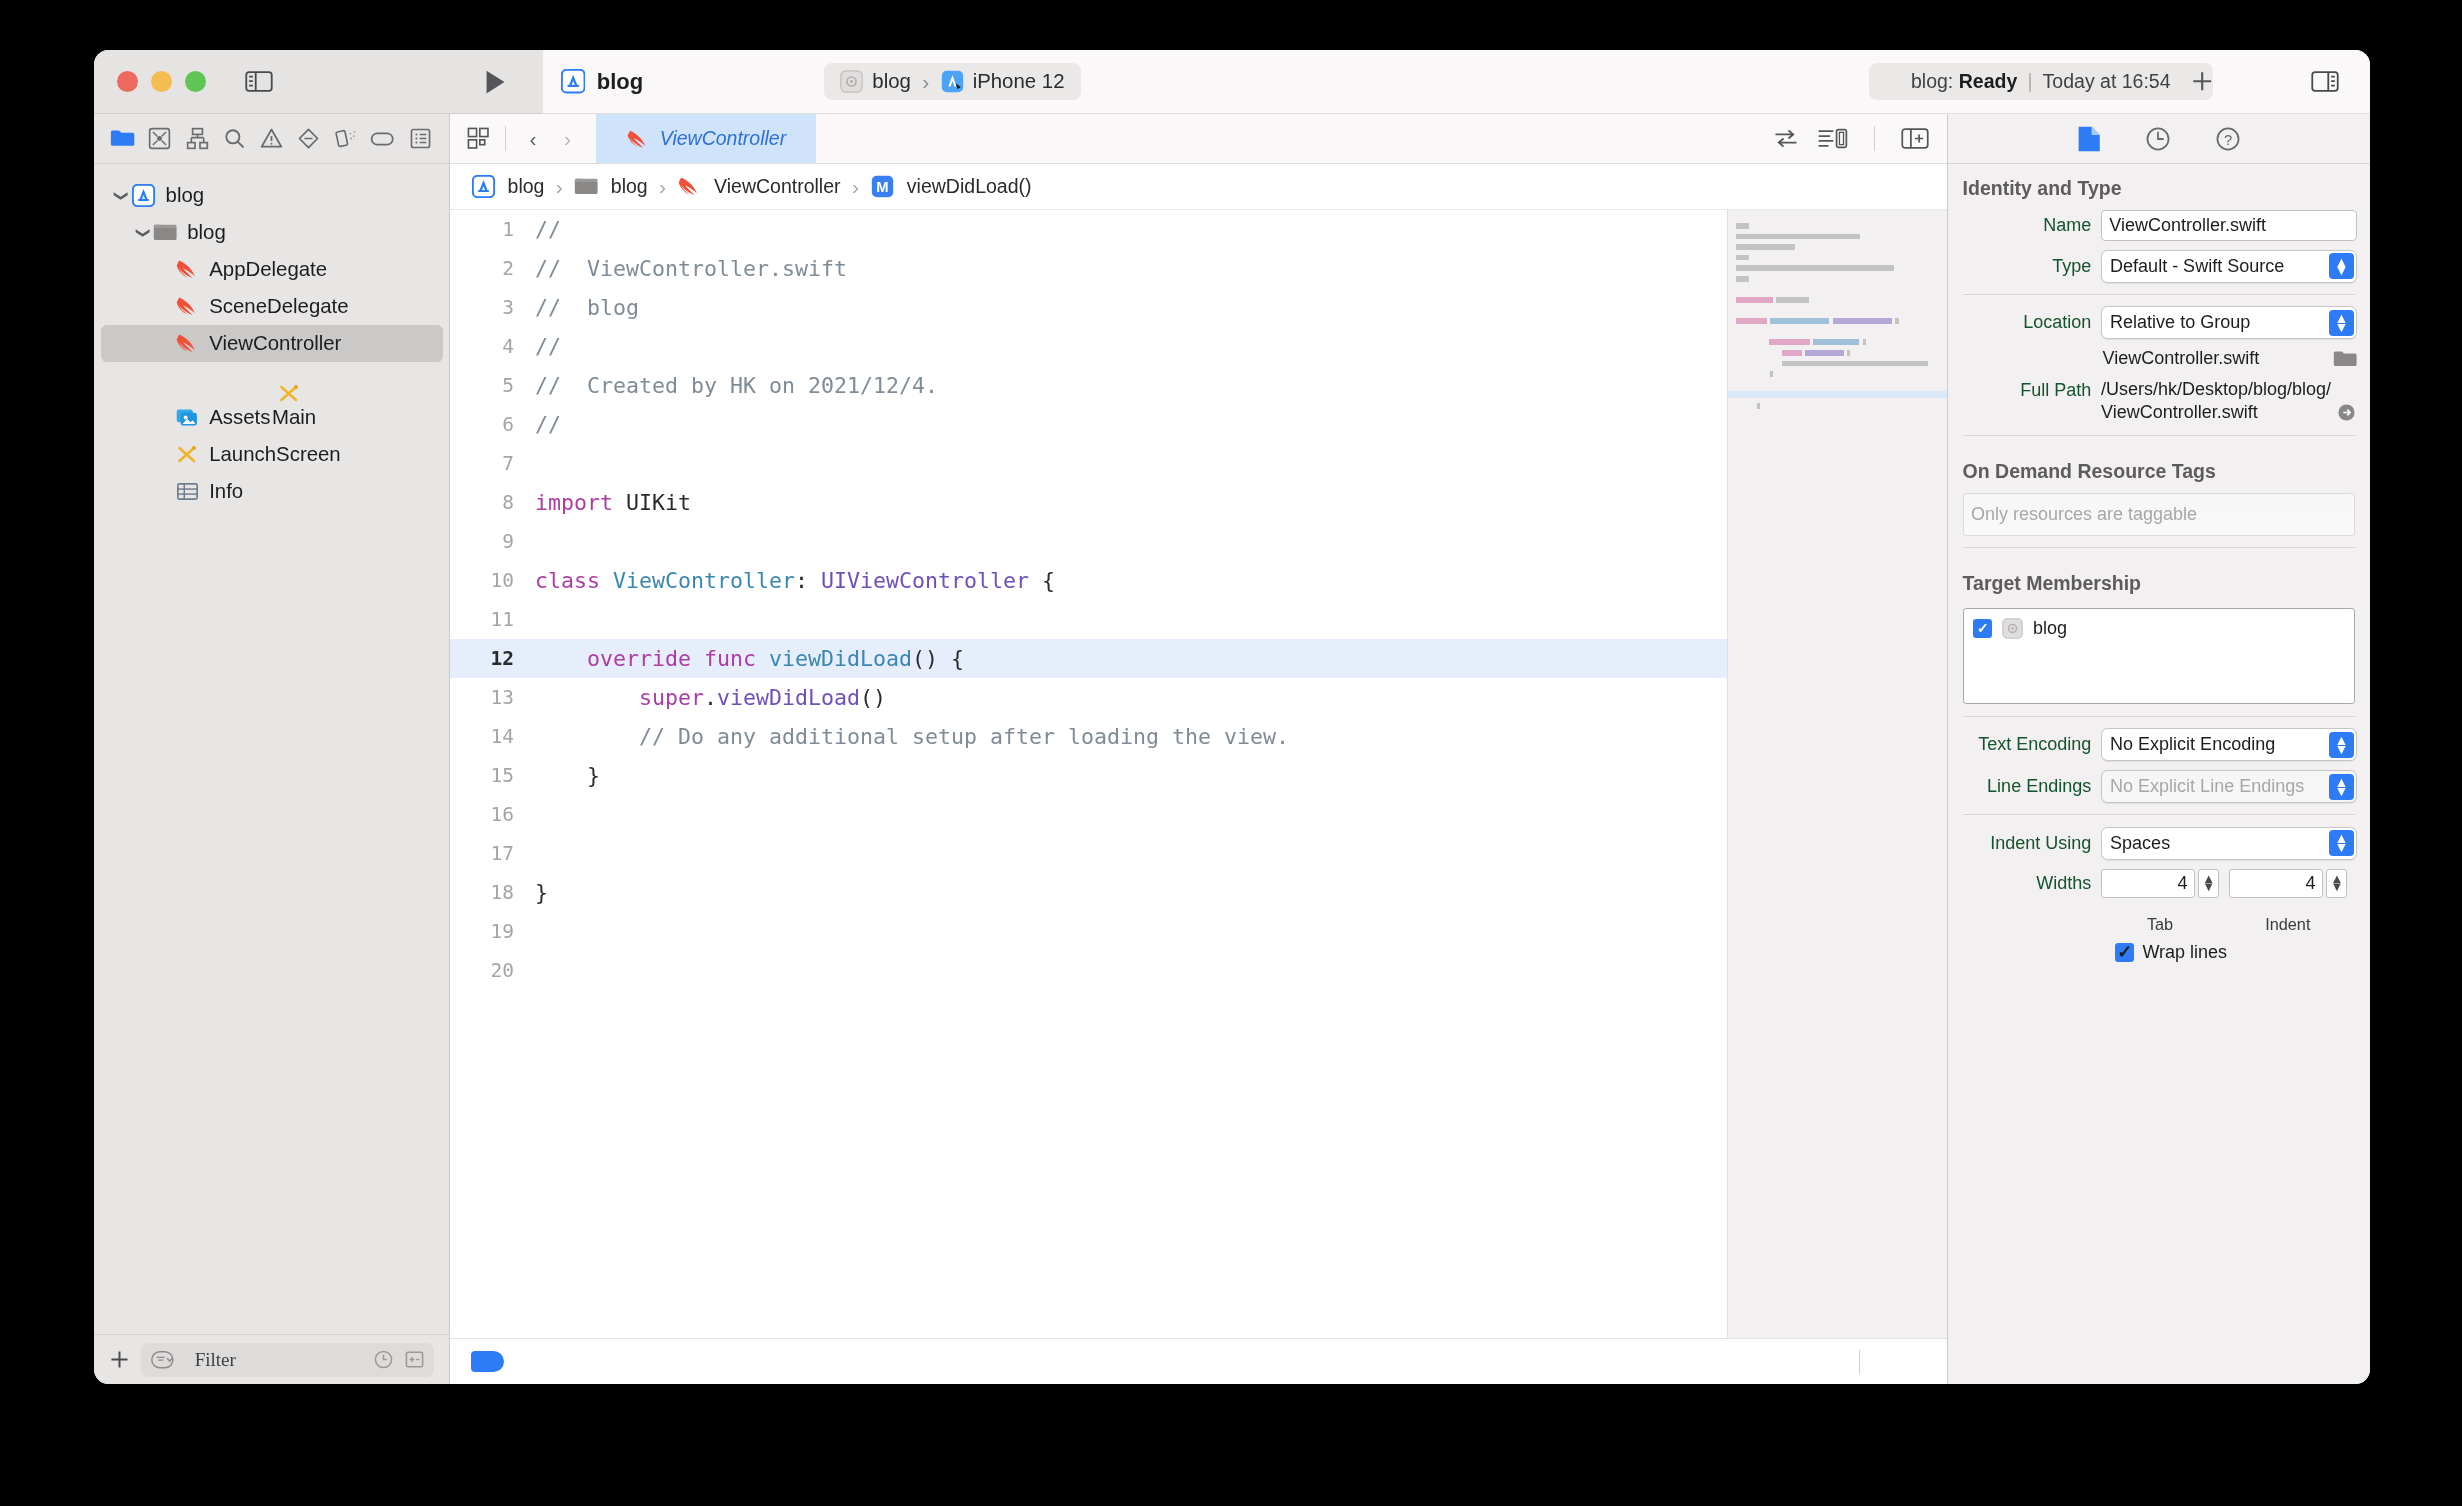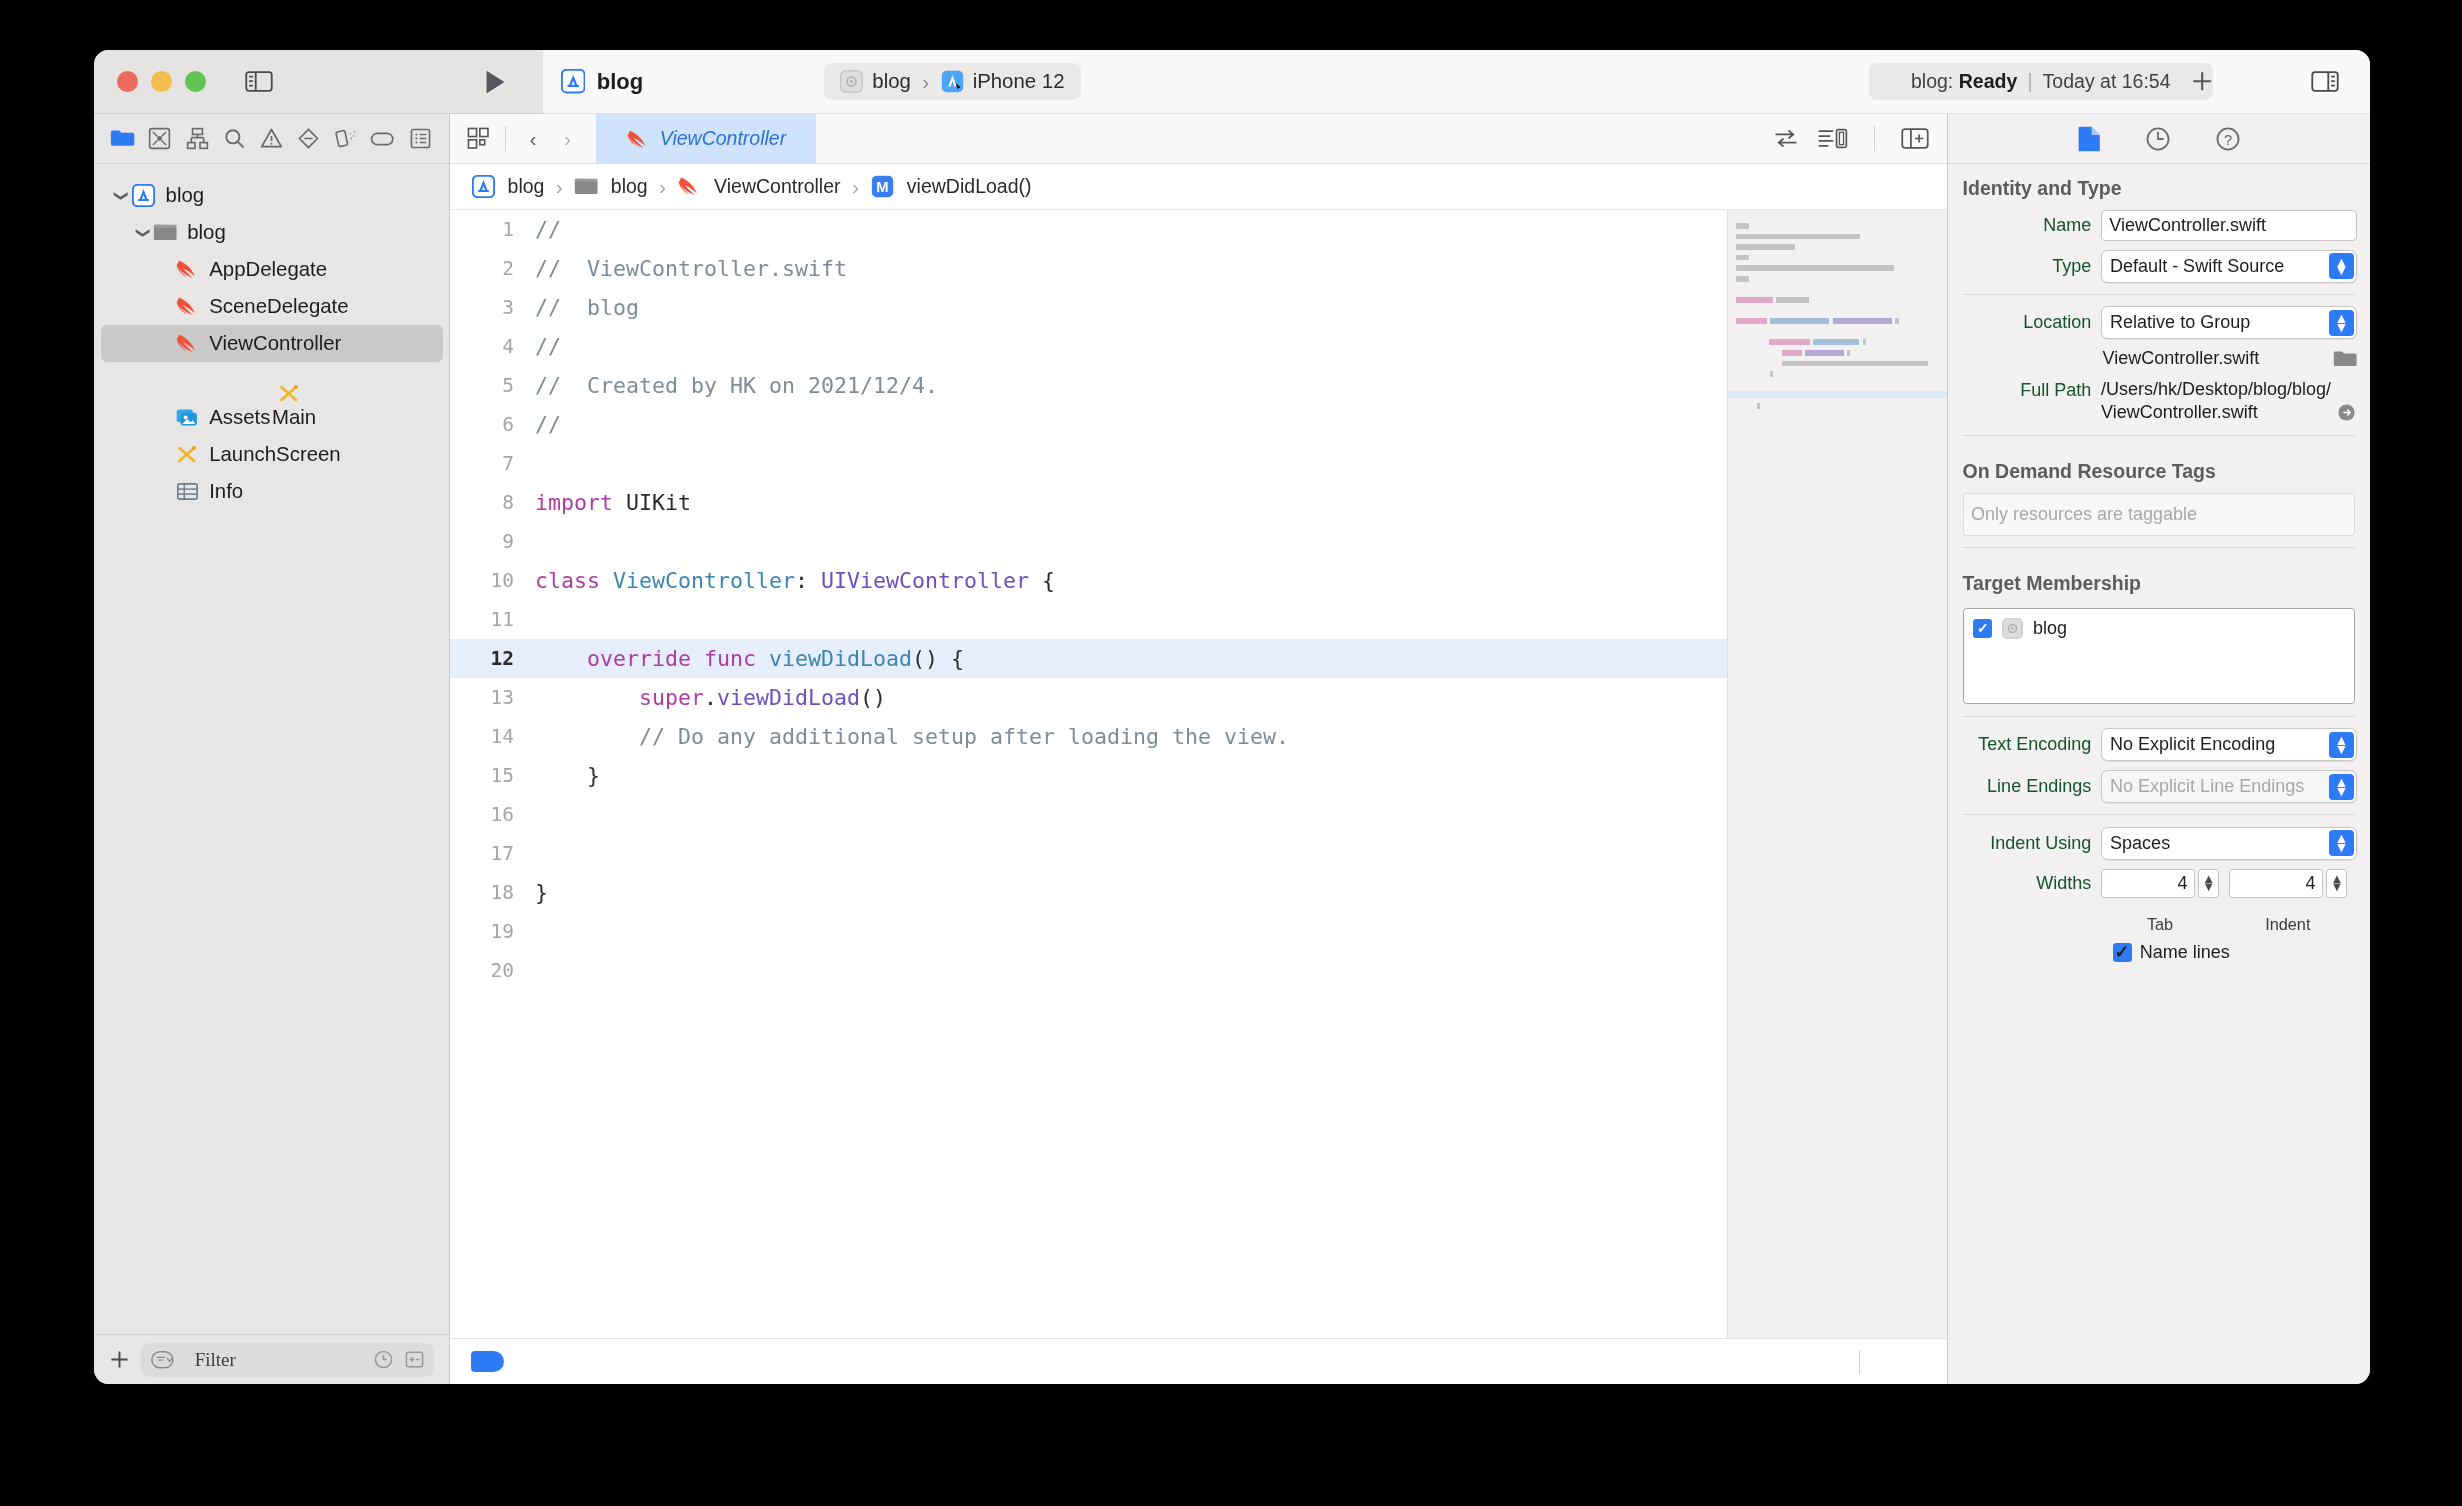--- a/index.html
+++ b/index.html
@@ -936,21 +936,21 @@
 
         <div class="sublabels">
           <div style="width:140px"></div>
           <div style="width:118px;text-align:center">Tab</div>
           <div style="width:9.8px"></div>
           <div style="width:118px;text-align:center">Indent</div>
         </div>
 
         <div class="wrap-row">
           <span class="chk">✓</span>
-          <span>Name lines</span>
+          <span>Wrap lines</span>
         </div>
 
       </div>
     </div>
 
   </div>
 </div>
 
 
 </body></html>

